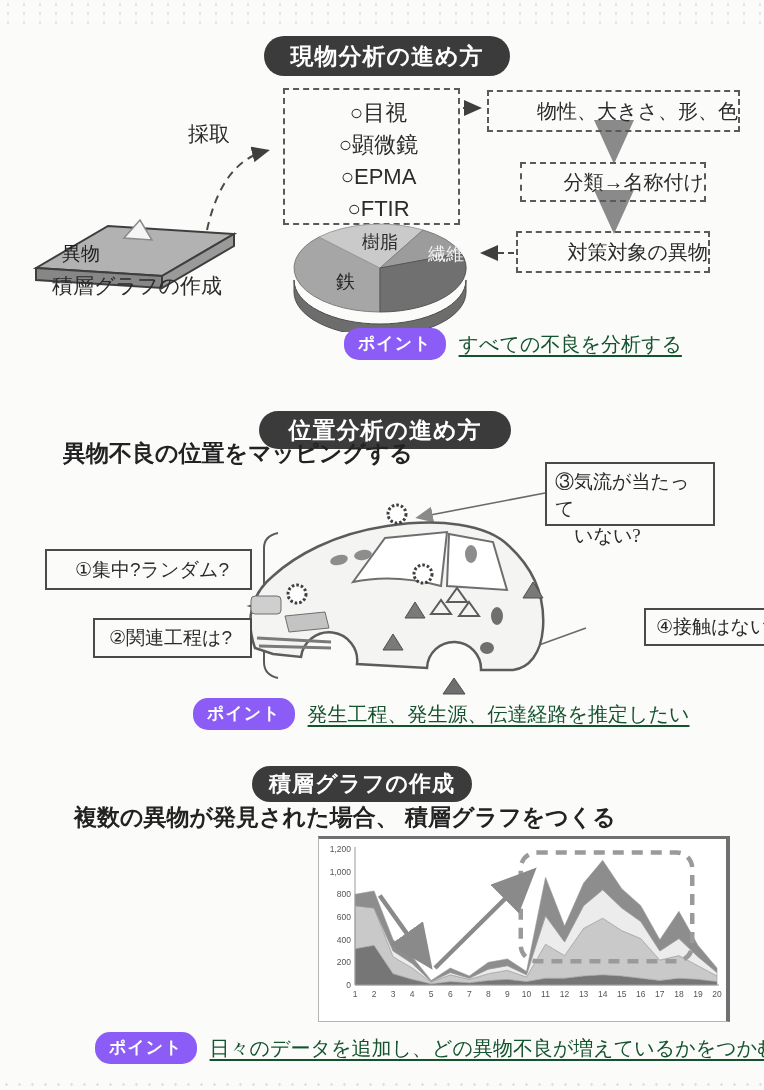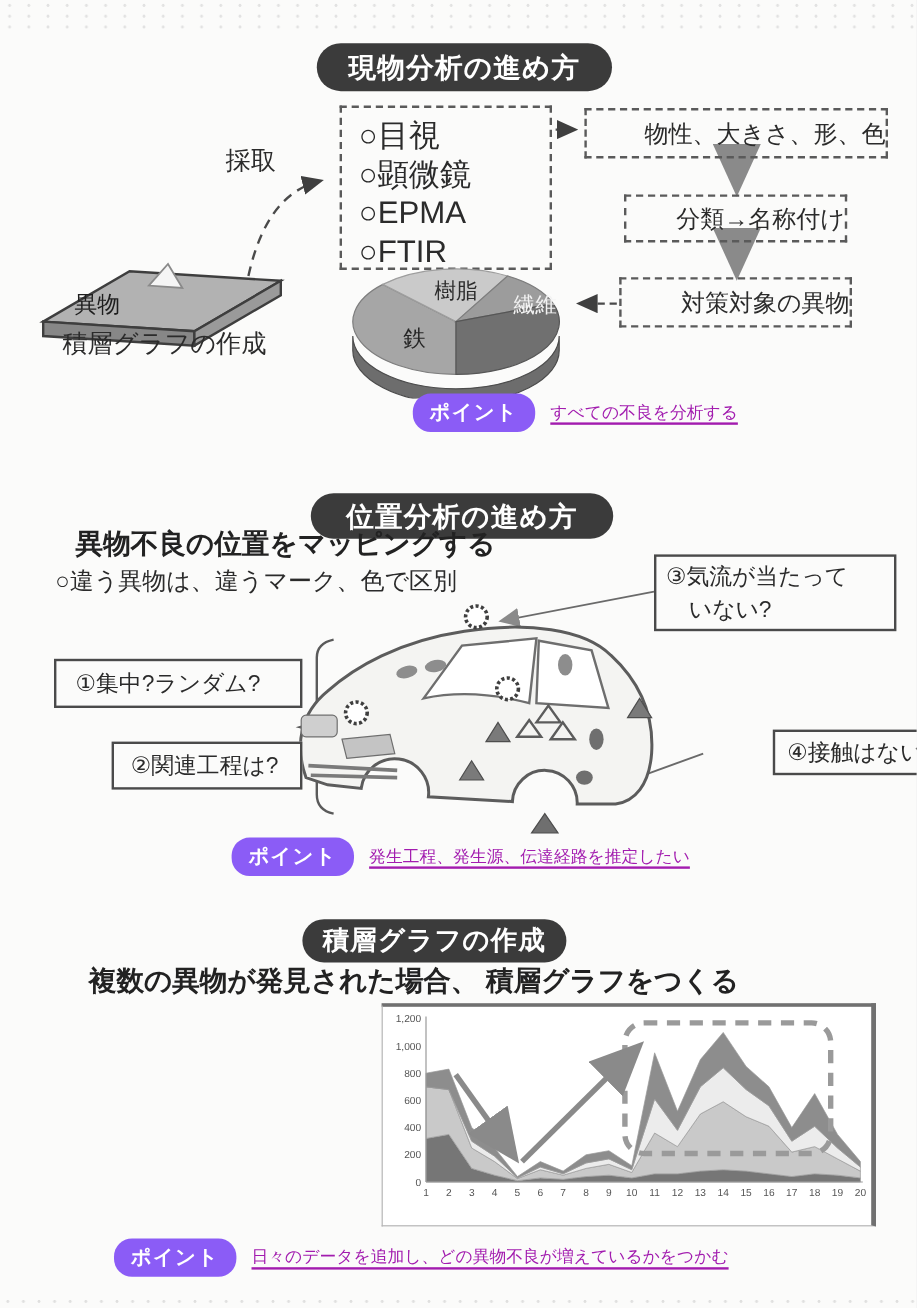--- a/index.html
+++ b/index.html
@@ -24,32 +24,32 @@
     letter-spacing:1px; z-index:3;
   }
   .dash-box{
     position:absolute; border:2px dashed #5a5a5a; background:transparent;
     z-index:2; box-sizing:border-box;
   }
   .flow-box{
     display:flex; align-items:center; justify-content:flex-end;
     font-size:20px;
   }
-  .methods{font-size:26px; line-height:32px; padding:7px 0 0 14px;}
+  .methods{font-size:22px; line-height:32px; padding:7px 0 0 14px;text-align:center;}
   .solid-box{
     position:absolute; border:2px solid #4a4a4a; background:#fbfbfa;
     box-sizing:border-box; font-size:19px; z-index:3;
   }
   .point-row{position:absolute; display:flex; align-items:center; gap:13px; z-index:3;}
   .point-pill{
     background:#8b5cf6; color:#fff; font-weight:bold; font-size:17px;
     border-radius:15px; padding:4px 14px 5px 14px; letter-spacing:1px; white-space:nowrap;
   }
   .point-text{
-    font-size:14px; color:#a21caf; white-space:nowrap;
+    font-size:20px; color:#14532d; white-space:nowrap;
     text-decoration:underline; text-underline-offset:4px; text-decoration-thickness:1.5px;
   }
   .h-bold{position:absolute; font-weight:bold; font-size:23px; color:#222; z-index:3; white-space:nowrap;}
   .h-sub{position:absolute; font-size:20px; color:#2b2b2b; z-index:3; white-space:nowrap;}
   .jp-label{position:absolute; font-size:21px; color:#2b2b2b; z-index:3; white-space:nowrap;}
   #overlay{position:absolute; left:0; top:0; z-index:1; pointer-events:none;}
   #chart-frame{
     position:absolute; left:318px; top:836px; width:412px; height:186px;
     background:#ffffff; box-sizing:border-box;
     border-top:3px solid #707070; border-right:4px solid #707070;
@@ -138,27 +138,26 @@
   <div class="point-row" style="left:344px;top:328px;">
     <span class="point-pill">ポイント</span>
     <span class="point-text">すべての不良を分析する</span>
   </div>
 
   <div class="pill-header" style="left:259px;top:411px;width:252px;height:38px;font-size:23px;">
     <span>位置分析の進め方</span>
   </div>
 
   <div class="h-bold" style="left:63px;top:438px;">異物不良の位置をマッピングする</div>
-  <div class="h-sub" style="left:46px;top:471px;">○違う異物は、違うマーク、色で区別</div>
-
-  <div class="solid-box" style="left:545px;top:462px;width:202px;height:64px;padding:4px 8px;line-height:27px;">
+
+  <div class="solid-box" style="left:545px;top:462px;width:170px;height:64px;padding:4px 8px;line-height:27px;font-family:Liberation Serif, serif;">
     <div>③気流が当たって</div>
     <div class="callout-line2">いない?</div>
   </div>
-  <div class="solid-box" style="left:45px;top:549px;width:207px;height:41px;display:flex;align-items:center;padding-left:16px;">
+  <div class="solid-box" style="left:45px;top:549px;width:207px;height:41px;display:flex;align-items:center;padding-left:28px;">
     <span>①集中?ランダム?</span>
   </div>
   <div class="solid-box" style="left:93px;top:618px;width:159px;height:40px;display:flex;align-items:center;padding-left:14px;">
     <span>②関連工程は?</span>
   </div>
   <div class="solid-box" style="left:598px;top:608px;width:161px;height:38px;display:flex;align-items:center;padding-left:10px;margin-left:46px;">
     <span>④接触はない?</span>
   </div>
 
   <svg class="abs" style="left:235px;top:498px;z-index:2;" width="330" height="205" viewBox="0 0 330 205">

